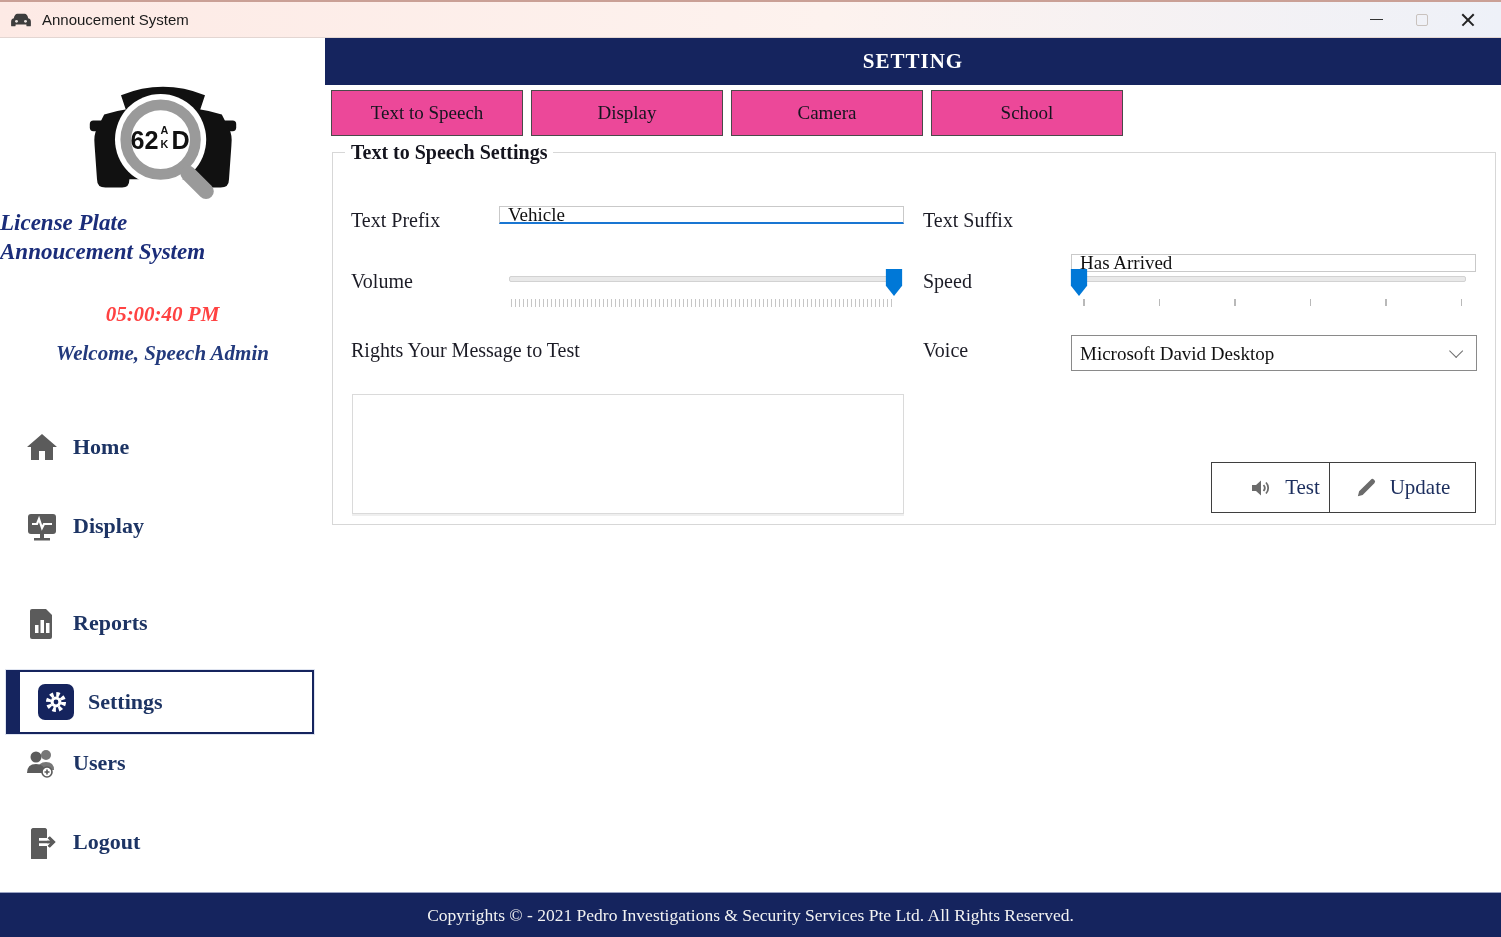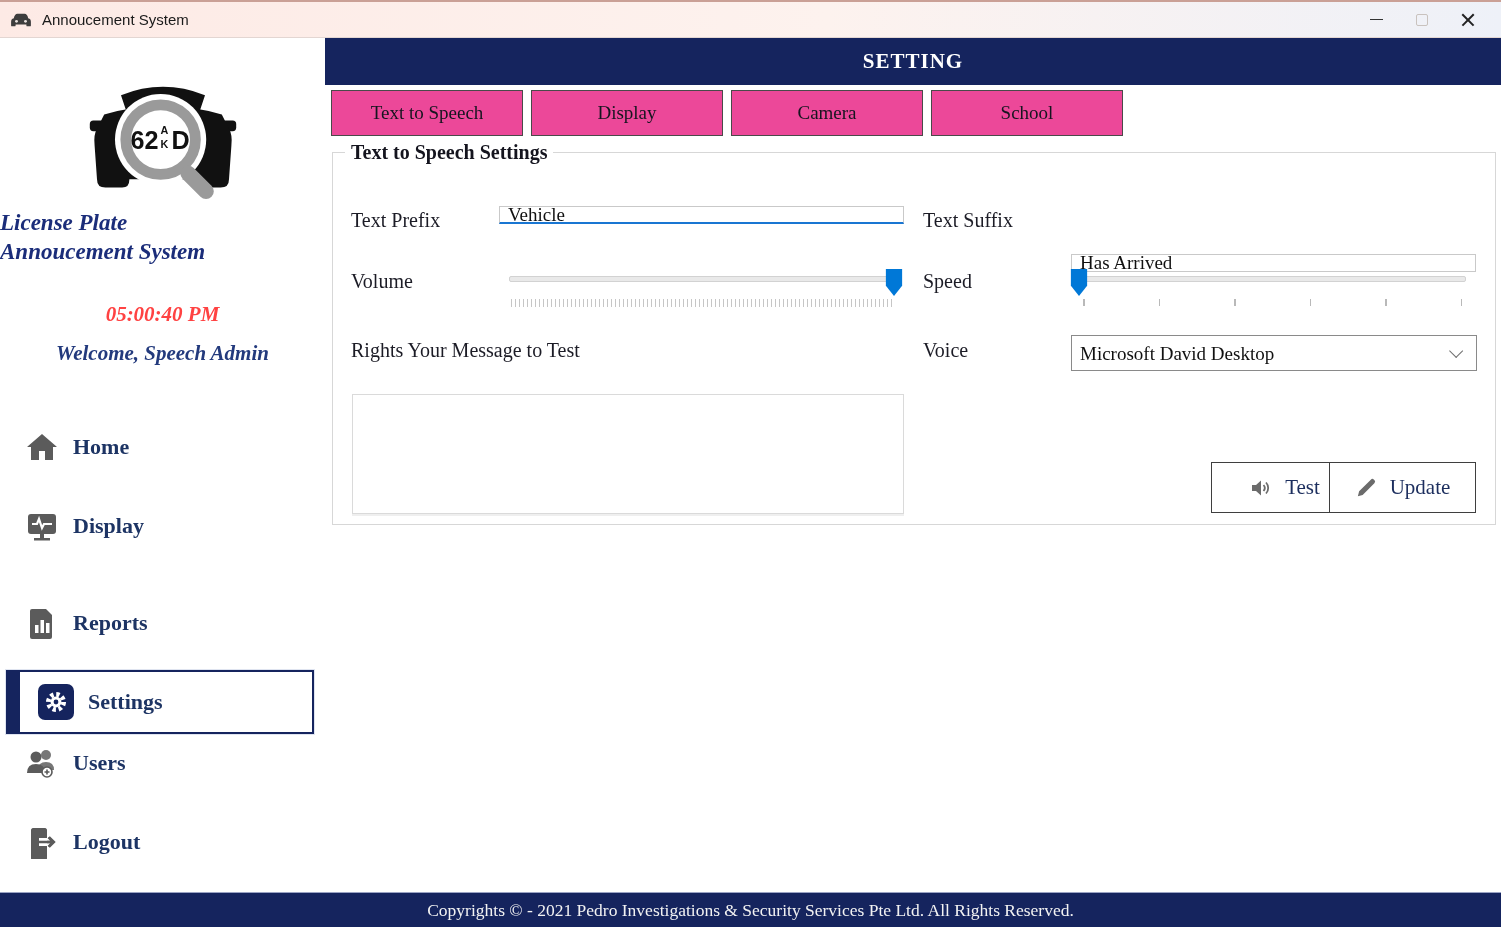--- a/index.html
+++ b/index.html
@@ -92,21 +92,21 @@
   .message-area{position:absolute;left:19px;top:241px;width:552px;height:120px;resize:none;
     border:1px solid #dadada;box-shadow:0 2px 0 #efefef;outline:none;
     font-family:"Liberation Serif",serif;font-size:18px;padding:6px 8px;}
 
   .action-btn{position:absolute;top:309px;width:147px;height:51px;background:#fff;
     border:1.5px solid #3f3f3f;display:flex;align-items:center;justify-content:center;gap:12px;
     font-family:"Liberation Serif",serif;font-size:21px;color:#1c2e5e;cursor:pointer;}
   .btn-test{left:878px;} .btn-update{left:996px;}
 
   
-  .footer{position:absolute;left:0;top:892px;width:1501px;height:35px;background:var(--navy);
+  .footer{position:absolute;left:0;top:892px;width:1501px;height:45px;background:var(--navy);
     border-top:1.5px solid #9aa3c4;display:flex;align-items:center;justify-content:center;}
   .footer .ftxt{color:#f2f2f2;font-size:17.5px;}
 </style>
 </head>
 <body>
 
 <div id="app">
 
   <div class="titlebar">
     <svg class="app-icon" viewBox="0 0 24 20">

